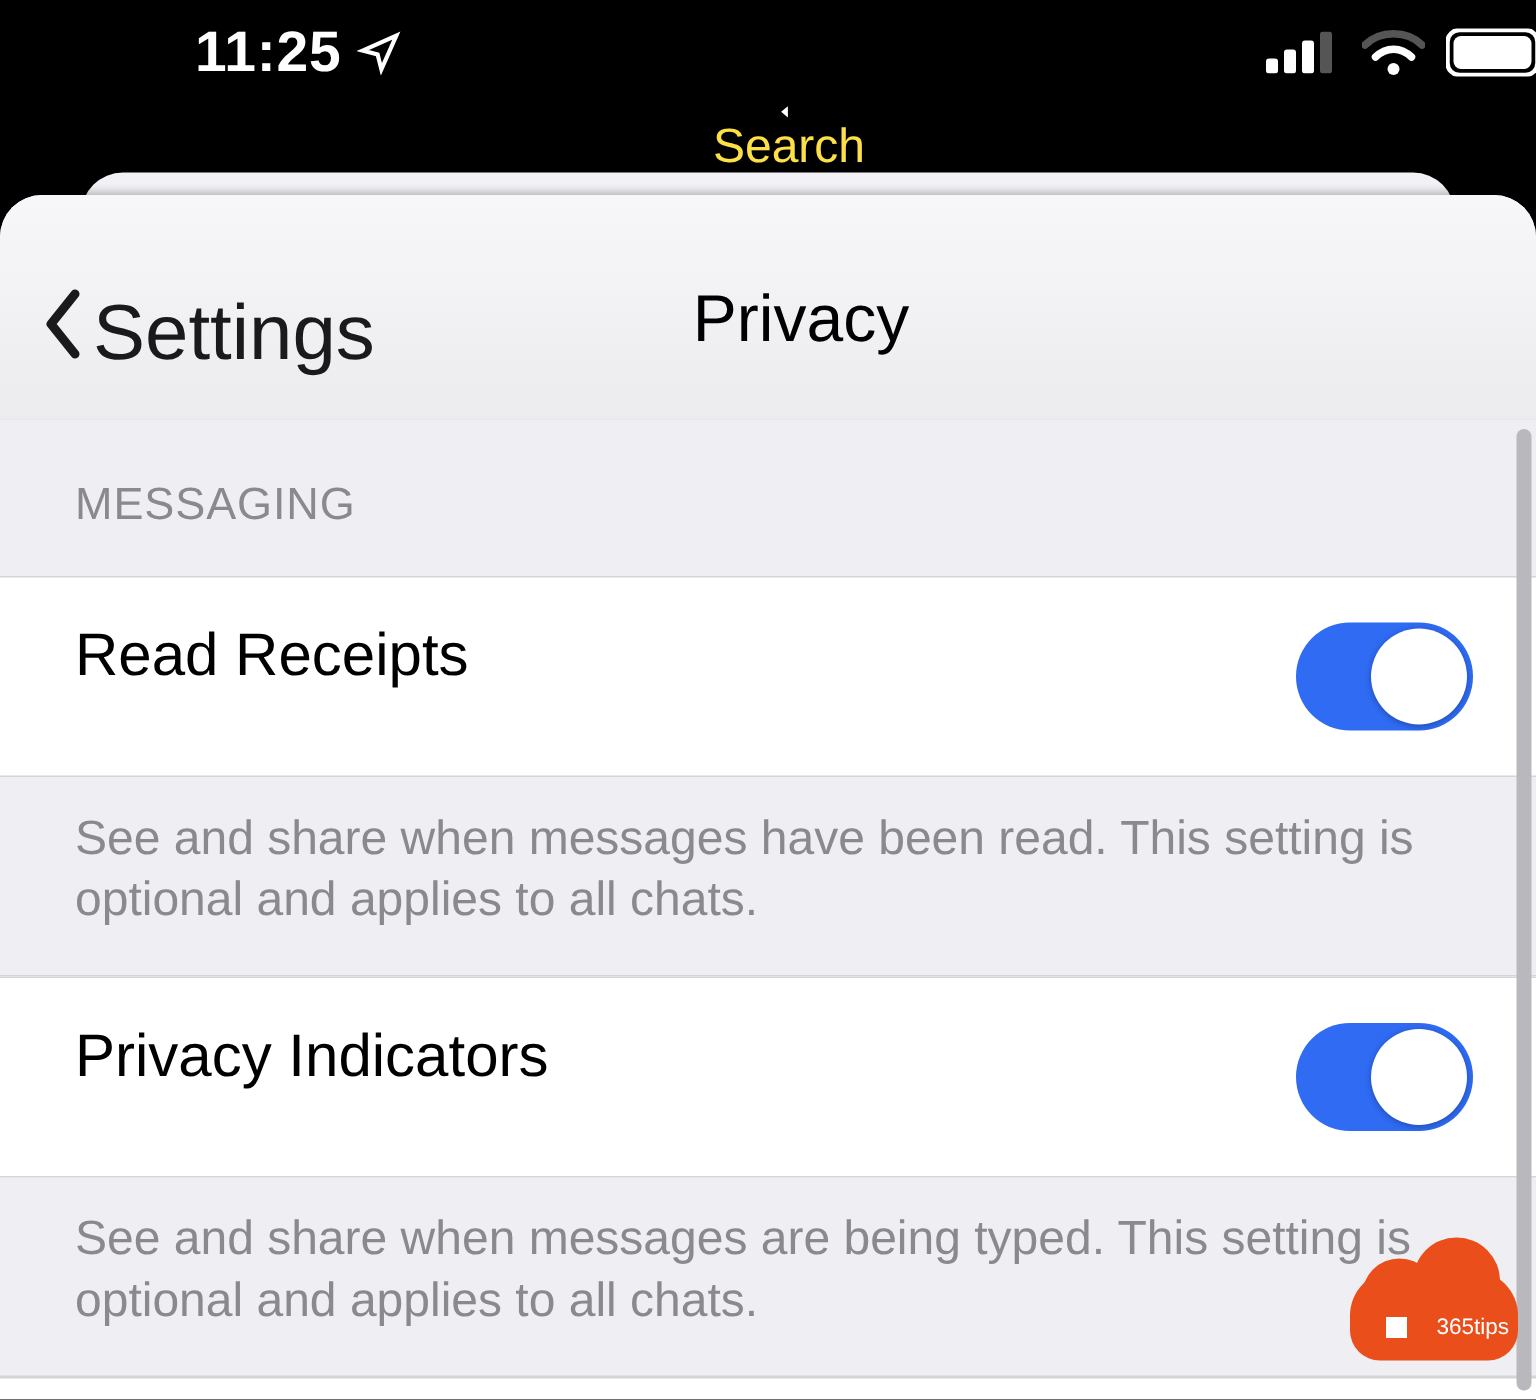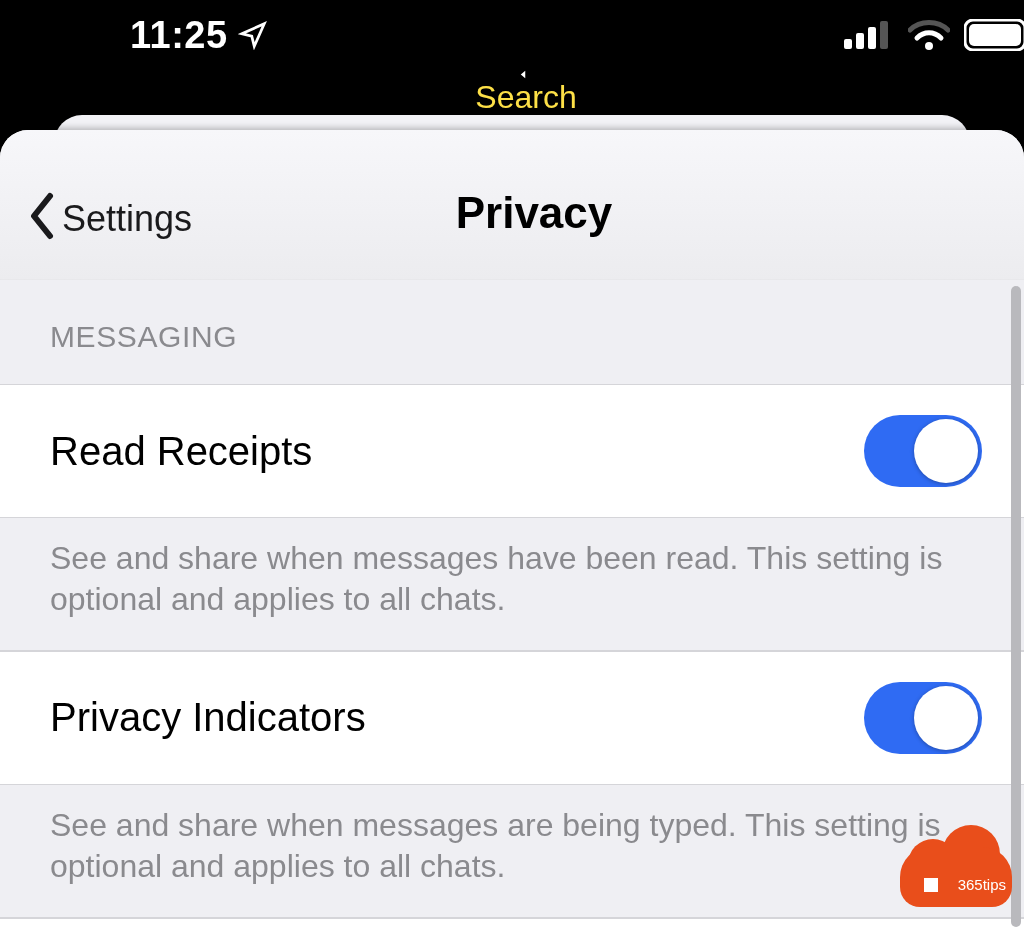--- a/index.html
+++ b/index.html
@@ -31,42 +31,42 @@
   }
 
   
   .navbar {
     height:150px;
     background: linear-gradient(#f7f7fa, #ececef);
     position:relative;
     border-bottom:1px solid rgba(0,0,0,0.06);
   }
   .nav-back {
-    position:absolute; left:26px; top:62px; display:flex; align-items:flex-end;
-    color:#1a1a1c; font-size:36px;
+    position:absolute; left:26px; top:62px; display:flex; align-items:flex-start;
+    color:#1a1a1c; font-size:52px;
   }
   .nav-back svg { margin-right:4px; }
   .nav-title {
     position:absolute; width:100%; text-align:center; top:58px;
-    font-size:44px; font-weight:700; color:#000;padding-left:44px;
+    font-size:44px; font-weight:400; color:#000;padding-left:44px;
   }
 
   
   .content { position:relative; height:calc(100% - 150px); overflow:hidden; }
   .scrollbar { position:absolute; right:3px; top:6px; bottom:6px; width:10px; background:#b9b9bd; border-radius:5px; }
 
   .section-header {
     font-size:30px; color:#8a8a8e; letter-spacing:0.6px;
     padding:40px 0 30px 50px; text-transform:uppercase;
     border-top: none;
   }
   .section-header.first { padding-top:40px; }
 
   .row {
-    background:#fff; display:flex; align-items:center; justify-content:space-between;
+    background:#fff; display:flex; align-items:flex-start; justify-content:space-between;
     padding:30px 42px 30px 50px;
     border-top:1px solid #d5d5d9;
     border-bottom:1px solid #d5d5d9;
   }
 
   .row-label { font-size:40px; color:#000; }
 
   .row-footer {
     font-size:32px; color:#8a8a8e; line-height:1.28;
     padding:20px 50px 30px 50px;

